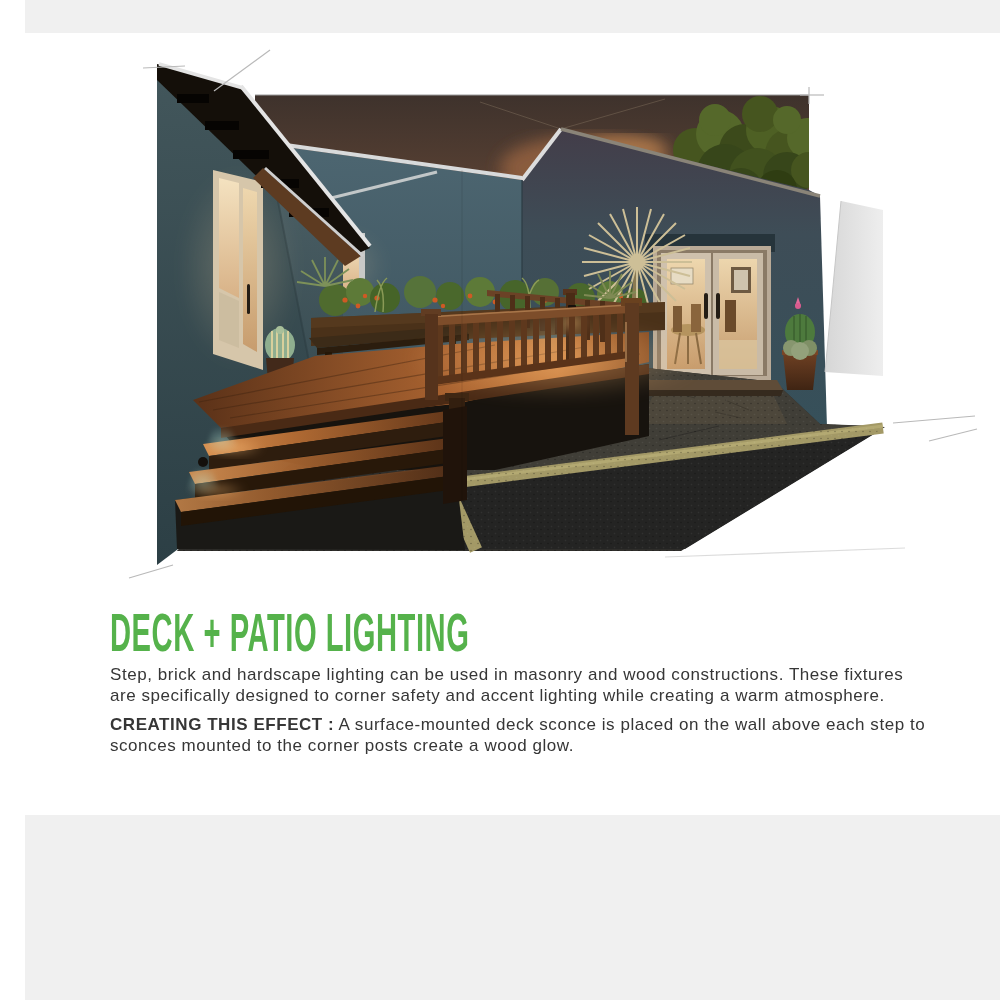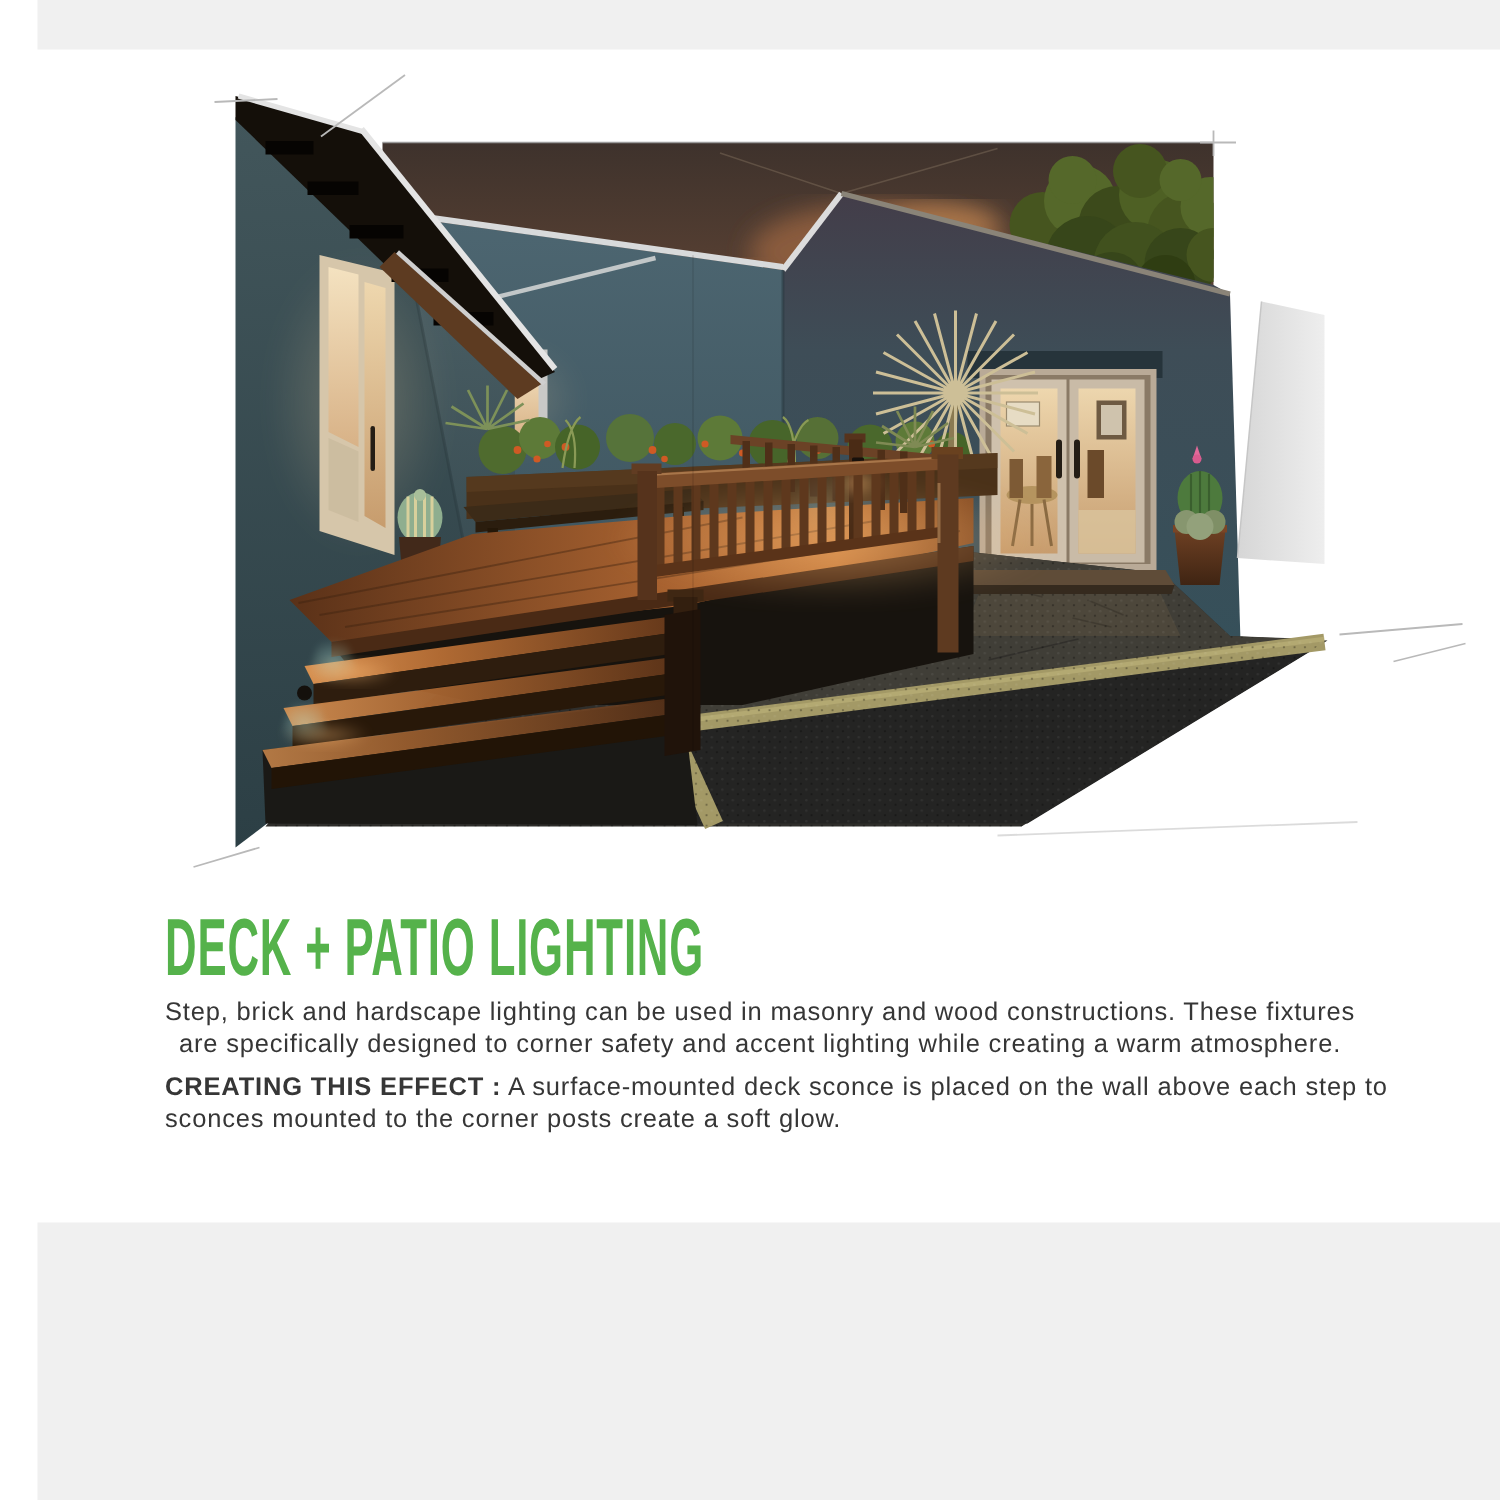--- a/index.html
+++ b/index.html
@@ -8,21 +8,21 @@
   .page{position:absolute;inset:0;background:#ffffff;margin-left:25px;}
   .band-top{position:absolute;top:0;left:0;width:1000px;height:33px;background:#f0f0f0;}
   .band-bottom{position:absolute;top:815px;left:0;width:1000px;height:185px;background:#f0f0f0;}
   .scene{position:absolute;top:0;left:0;}
   .title{position:absolute;left:85px;top:601px;margin:0;font-size:54px;font-weight:700;
          color:#55b24b;letter-spacing:1px;white-space:nowrap;
          transform:scaleX(.54);transform-origin:left top;}
   .para{position:absolute;left:85px;margin:0;font-size:17px;line-height:21px;
         color:#363636;letter-spacing:.55px;}
   .para .ln{display:block;white-space:nowrap;}
-  .p1{top:664px;text-align:center;}
+  .p1{top:664px;}
   .p2{top:714px;}
   .bold{font-weight:700;}
 </style>
 </head>
 <body>
 
 <div class="page">
 
   <div class="band-top"></div>
 
@@ -376,21 +376,21 @@
 
   <h1 class="title">DECK + PATIO LIGHTING</h1>
 
   <p class="para p1">
     <span class="ln">Step, brick and hardscape lighting can be used in masonry and wood constructions. These fixtures</span>
     <span class="ln">are specifically designed to corner safety and accent lighting while creating a warm atmosphere.</span>
   </p>
 
   <p class="para p2">
     <span class="ln"><span class="bold">CREATING THIS EFFECT :</span><span> A surface-mounted deck sconce is placed on the wall above each step to</span></span>
-    <span class="ln">sconces mounted to the corner posts create a soft glow.</span>
+    <span class="ln">sconces mounted to the corner posts create a wood glow.</span>
   </p>
 
   <div class="band-bottom">
     
     
   </div>
 
 </div>
 
 </body></html>

